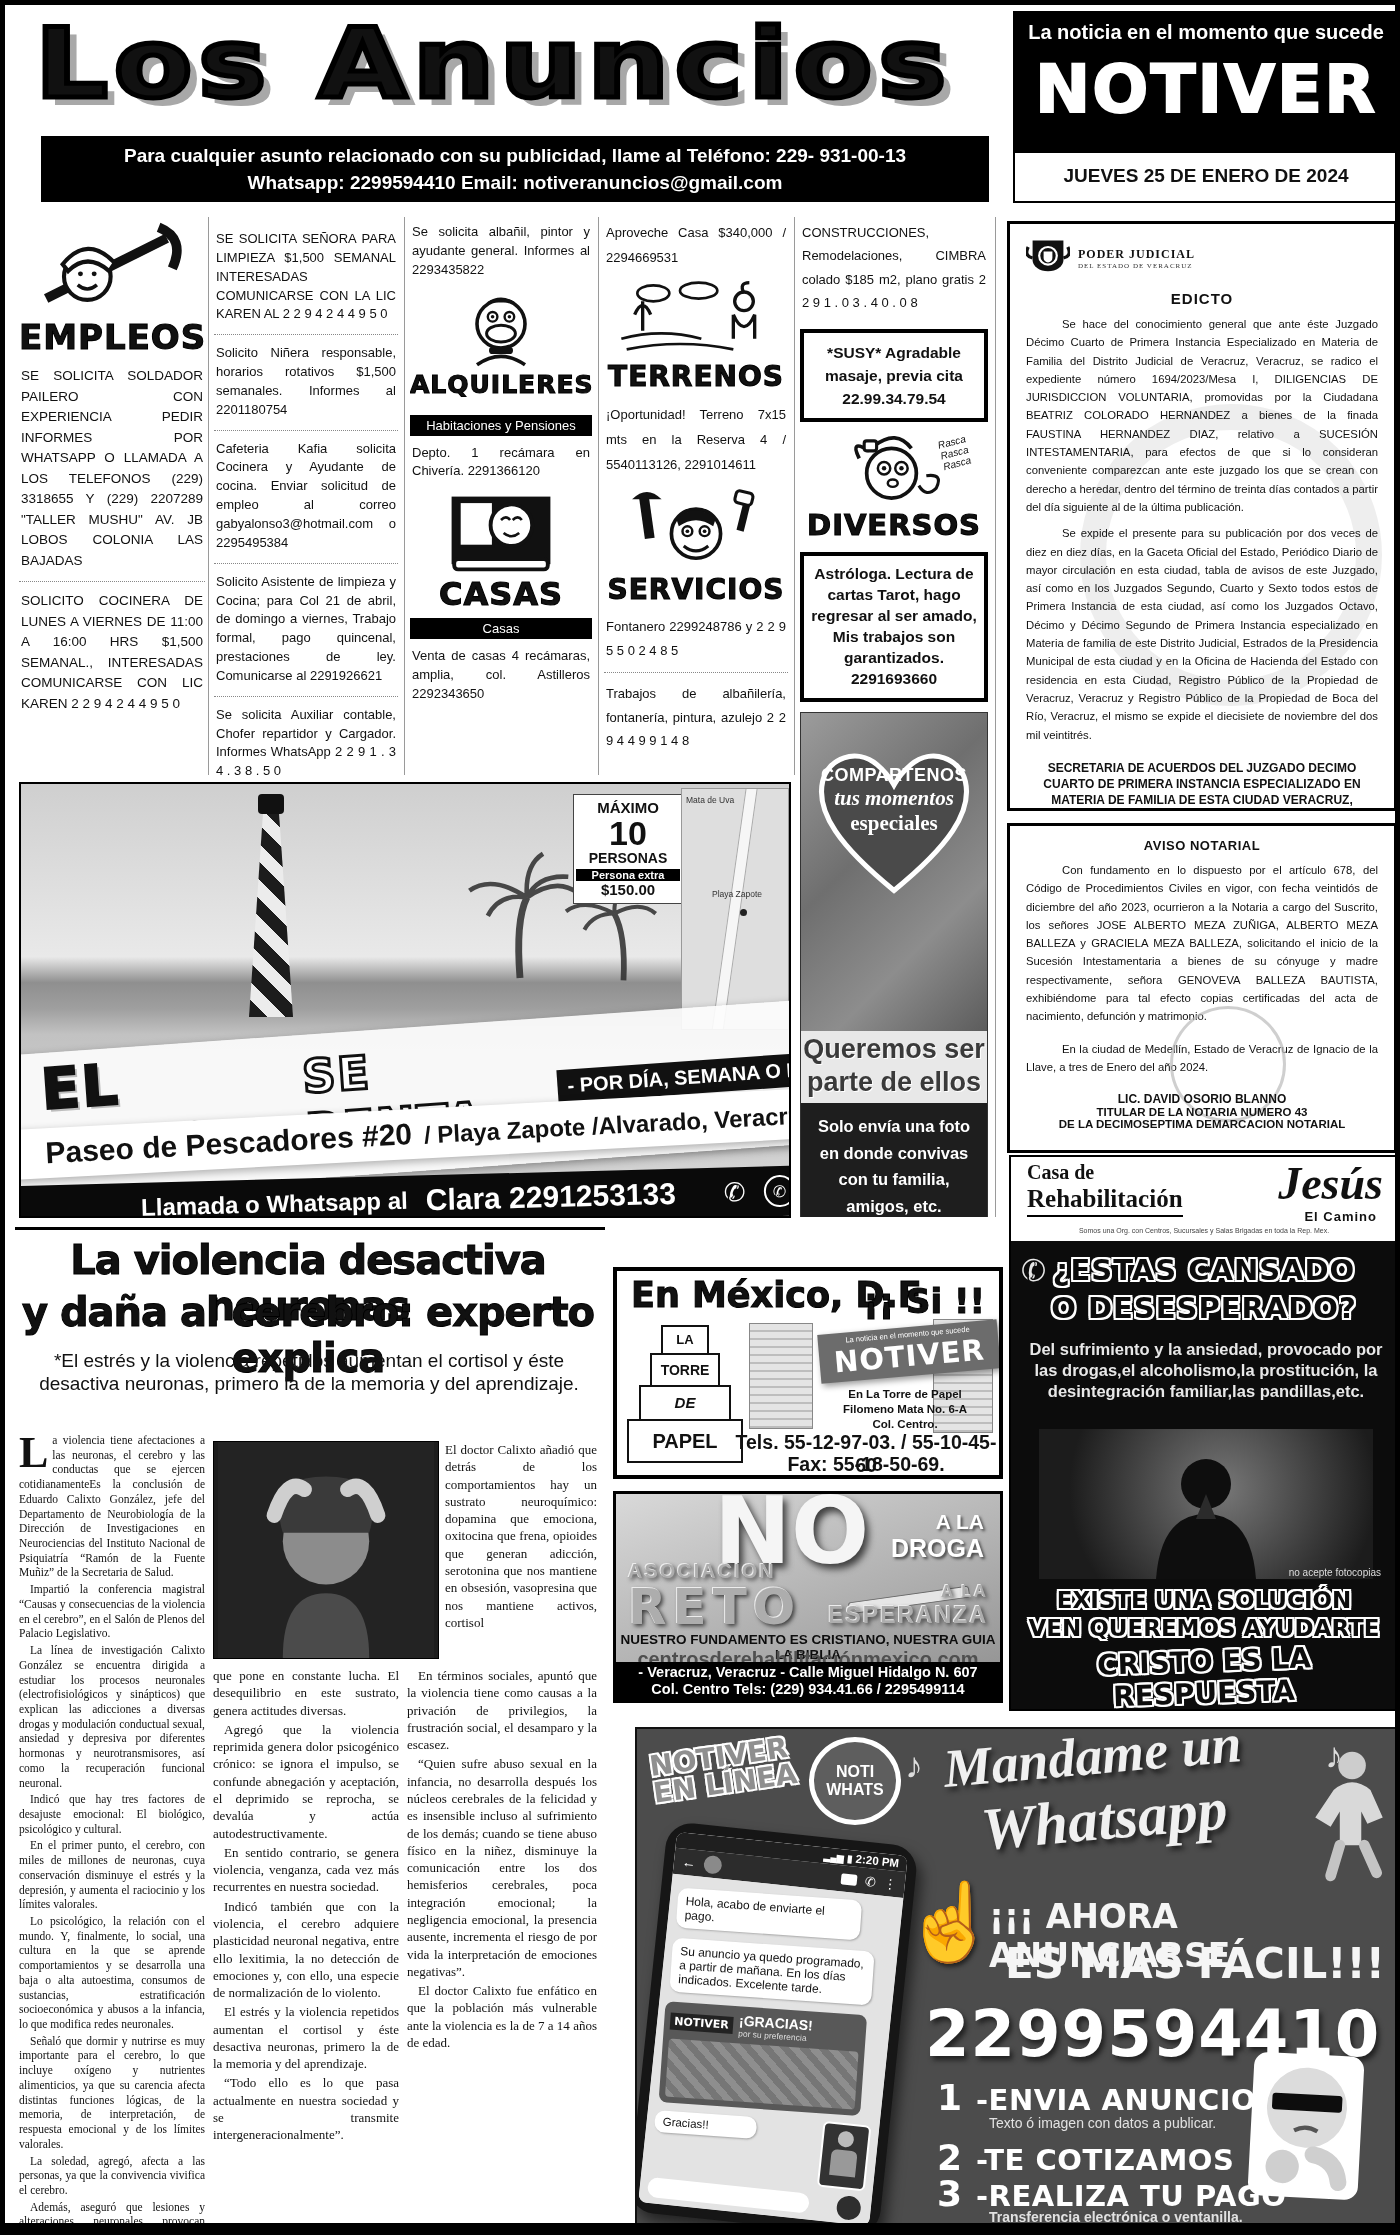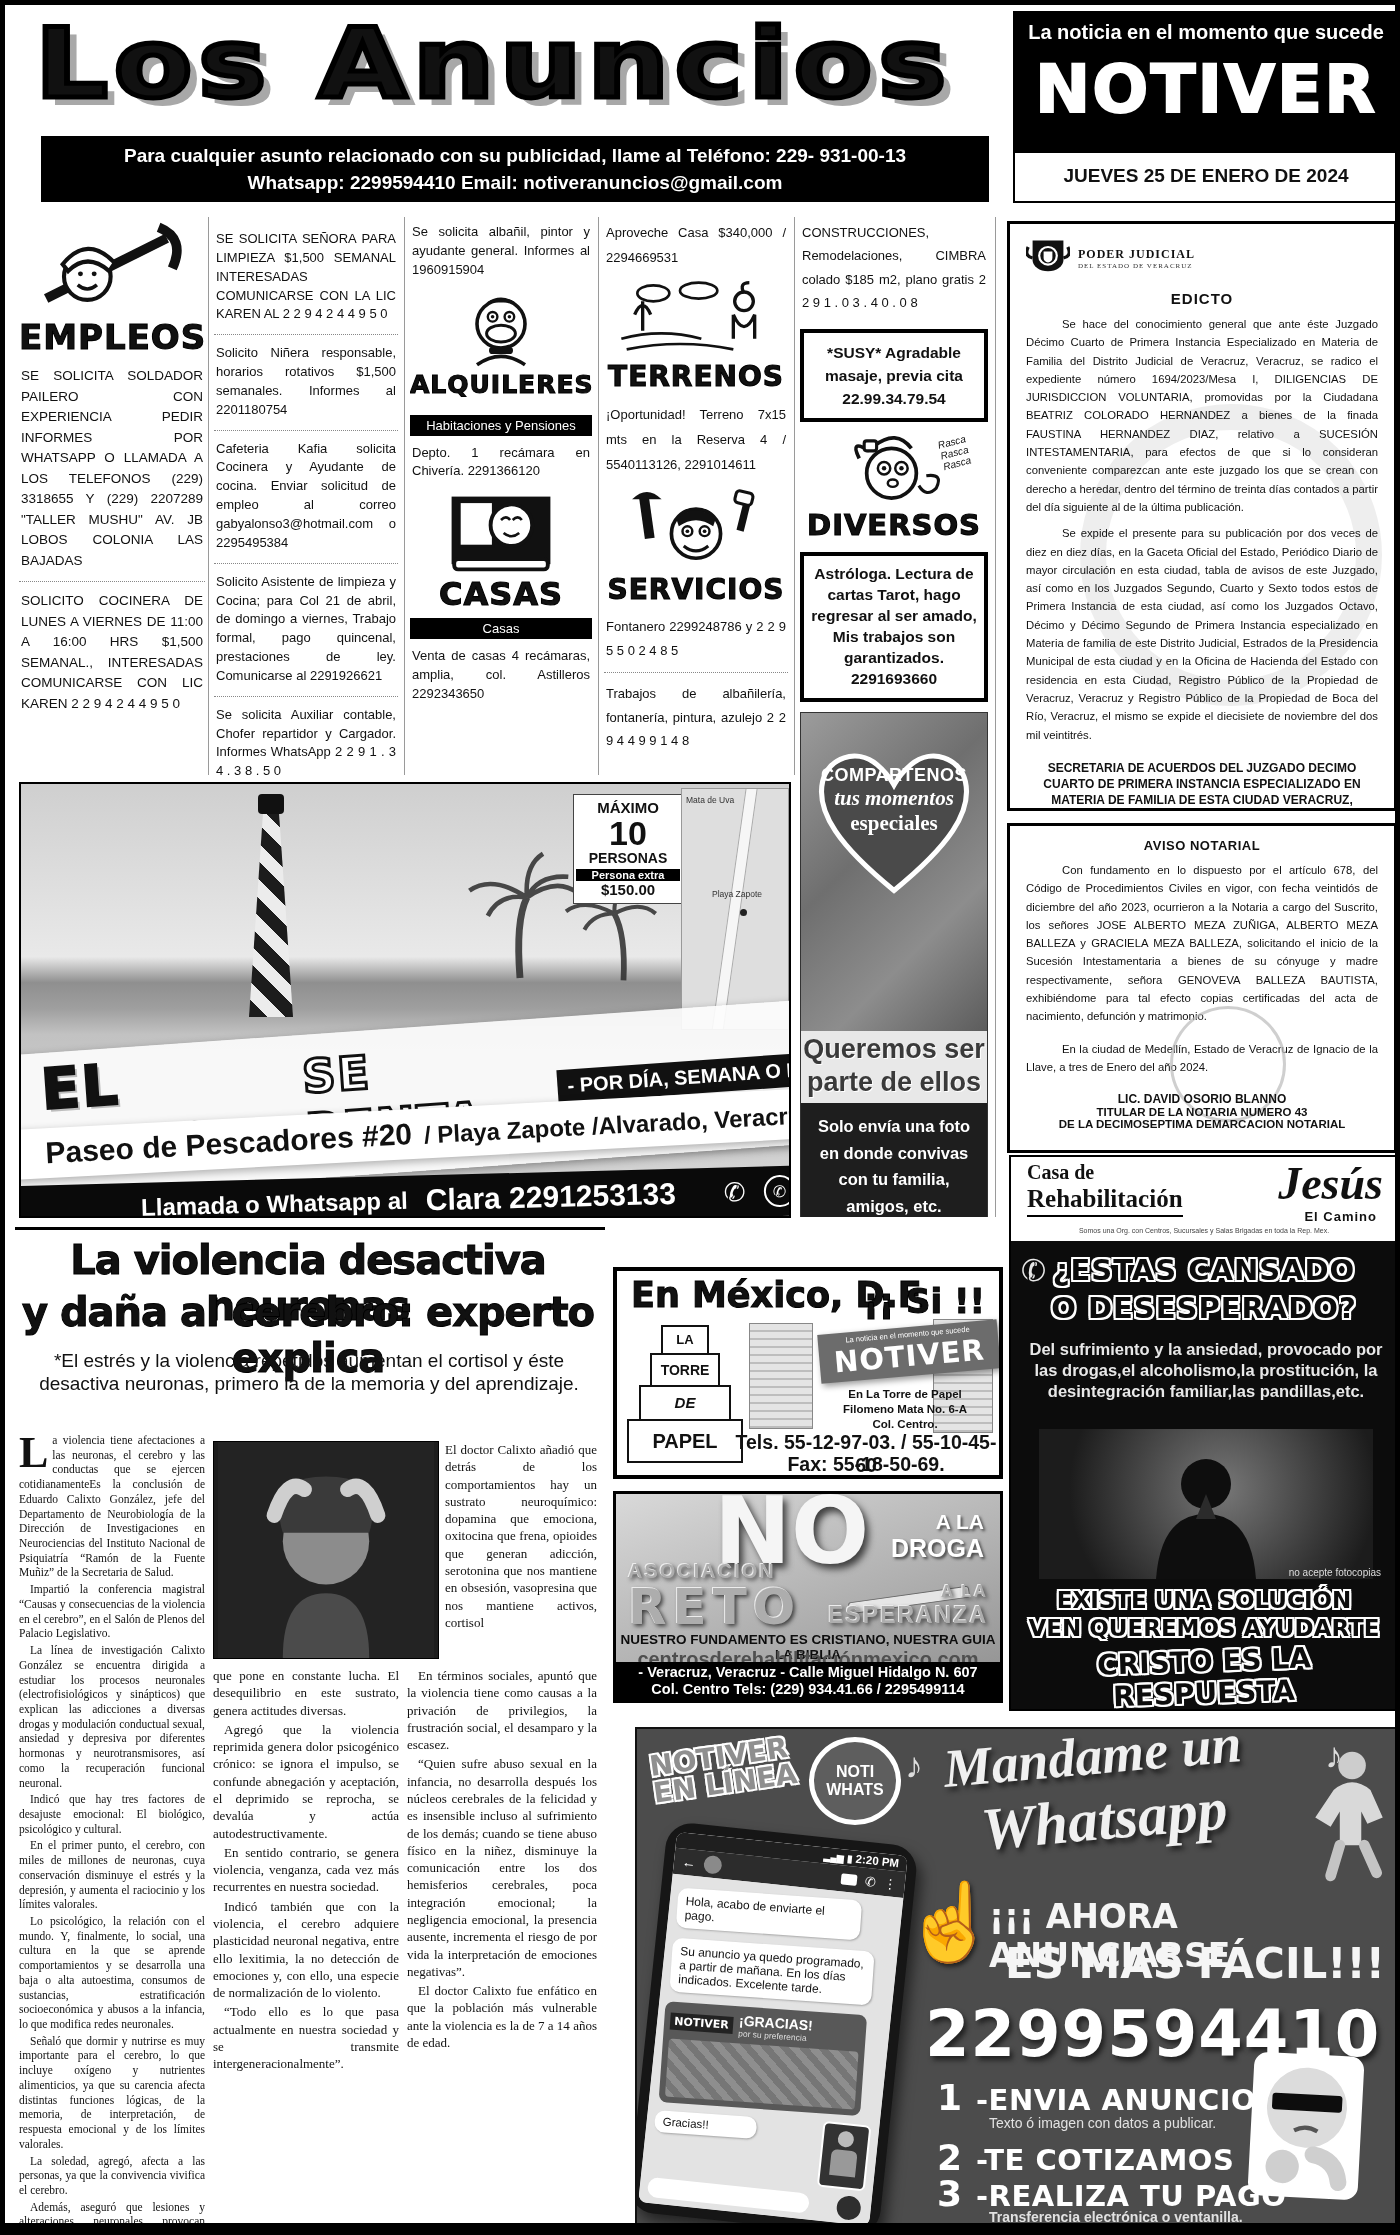--- a/index.html
+++ b/index.html
@@ -79,21 +79,21 @@
 
   <div class="abs" style="left:209px;top:216px;width:184px;height:556px;overflow:hidden;">
     <div class="adblock adtxt">SE SOLICITA SEÑORA PARA LIMPIEZA $1,500 SEMANAL INTERESADAS COMUNICARSE CON LA LIC KAREN AL 2 2 9 4 2 4 4 9 5 0</div>
     <div class="adblock adtxt">Solicito Niñera responsable, horarios rotativos $1,500 semanales. Informes al 2201180754</div>
     <div class="adblock adtxt">Cafeteria Kafia solicita Cocinera y Ayudante de cocina. Enviar solicitud de empleo al correo gabyalonso3@hotmail.com o 2295495384</div>
     <div class="adblock adtxt">Solicito Asistente de limpieza y Cocina; para Col 21 de abril, de domingo a viernes, Trabajo formal, pago quincenal, prestaciones de ley. Comunicarse al 2291926621</div>
     <div class="adblock adtxt">Se solicita Auxiliar contable, Chofer repartidor y Cargador. Informes WhatsApp 2 2 9 1 . 3 4 . 3 8 . 5 0</div>
   </div>
 
   <div class="abs" style="left:405px;top:216px;width:182px;height:556px;overflow:hidden;">
-    <div class="adtxt" style="padding:2px 2px 8px 2px;">Se solicita albañil, pintor y ayudante general. Informes al 1960915904</div>
+    <div class="adtxt" style="padding:2px 2px 8px 2px;">Se solicita albañil, pintor y ayudante general. Informes al 2293435822</div>
     <span>
       <svg viewBox="0 0 100 62" style="width:120px;height:80px;margin:2px auto 0;">
         <circle cx="50" cy="26" r="20" fill="#fff" stroke="#111" stroke-width="3"></circle>
         <ellipse cx="50" cy="34" rx="12" ry="7" fill="#fff" stroke="#111" stroke-width="2.5"></ellipse>
         <circle cx="43" cy="20" r="4" fill="#fff" stroke="#111" stroke-width="2"></circle>
         <circle cx="57" cy="20" r="4" fill="#fff" stroke="#111" stroke-width="2"></circle>
         <circle cx="43" cy="20" r="1.5" fill="#111"></circle>
           <circle cx="57" cy="20" r="1.5" fill="#111"></circle>
         <path d="M38 8 q12 -8 24 0" fill="#111"></path>
         <rect x="40" y="45" width="20" height="6" rx="3" fill="#111"></rect>
@@ -313,20 +313,21 @@
     </svg>
   </div>
 
   <div class="abs serif j" style="left:440px;top:1436px;width:152px;height:218px;font-size:13px;line-height:1.33;overflow:hidden;">El doctor Calixto añadió que detrás de los comportamientos hay un sustrato neuroquímico: dopamina que emociona, oxitocina que frena, opioides que generan adicción, serotonina que nos mantiene en obsesión, vasopresina que nos mantiene activos, cortisol</div>
 
   <div class="abs serif j" style="left:208px;top:1662px;width:186px;height:566px;font-size:13px;line-height:1.33;overflow:hidden;">
     <p class="artp" style="text-indent:0;">que pone en constante lucha. El desequilibrio en este sustrato, genera actitudes diversas.</p>
     <p class="artp">Agregó que la violencia reprimida genera dolor psicogénico crónico: se ignora el impulso, se confunde abnegación y aceptación, el deprimido se reprocha, se devalúa y actúa autodestructivamente.</p>
     <p class="artp">En sentido contrario, se genera violencia, venganza, cada vez más recurrentes en nuestra sociedad.</p>
     <p class="artp">Indicó también que con la violencia, el cerebro adquiere plasticidad neuronal negativa, entre ello lexitimia, la no detección de emociones y, con ello, una especie de normalización de lo violento.</p>
+    <p class="artp">El estrés y la violencia repetidos aumentan el cortisol y éste desactiva neuronas, primero la de la memoria y del aprendizaje.</p>
     <p class="artp">“Todo ello es lo que pasa actualmente en nuestra sociedad y se transmite intergeneracionalmente”.</p>
   </div>
 
   <div class="abs serif j" style="left:402px;top:1662px;width:190px;height:566px;font-size:13px;line-height:1.33;overflow:hidden;">
     <p class="artp">En términos sociales, apuntó que la violencia tiene como causas a la privación de privilegios, la frustración social, el desamparo y la escasez.</p>
     <p class="artp">“Quien sufre abuso sexual en la infancia, no desarrolla después los núcleos cerebrales de la felicidad y es insensible incluso al sufrimiento de los demás; cuando se tiene abuso físico en la niñez, disminuye la comunicación entre los dos hemisferios cerebrales, poca integración emocional; la negligencia emocional, la presencia ausente, incrementa el riesgo de por vida la interpretación de emociones negativas”.</p>
     <p class="artp">El doctor Calixto fue enfático en que la población más vulnerable ante la violencia es la de 7 a 14 años de edad.</p>
   </div>
 
   <div class="abs" style="left:608px;top:1262px;width:390px;height:212px;border:4px solid #000;box-sizing:border-box;background:#fff;overflow:hidden;">

